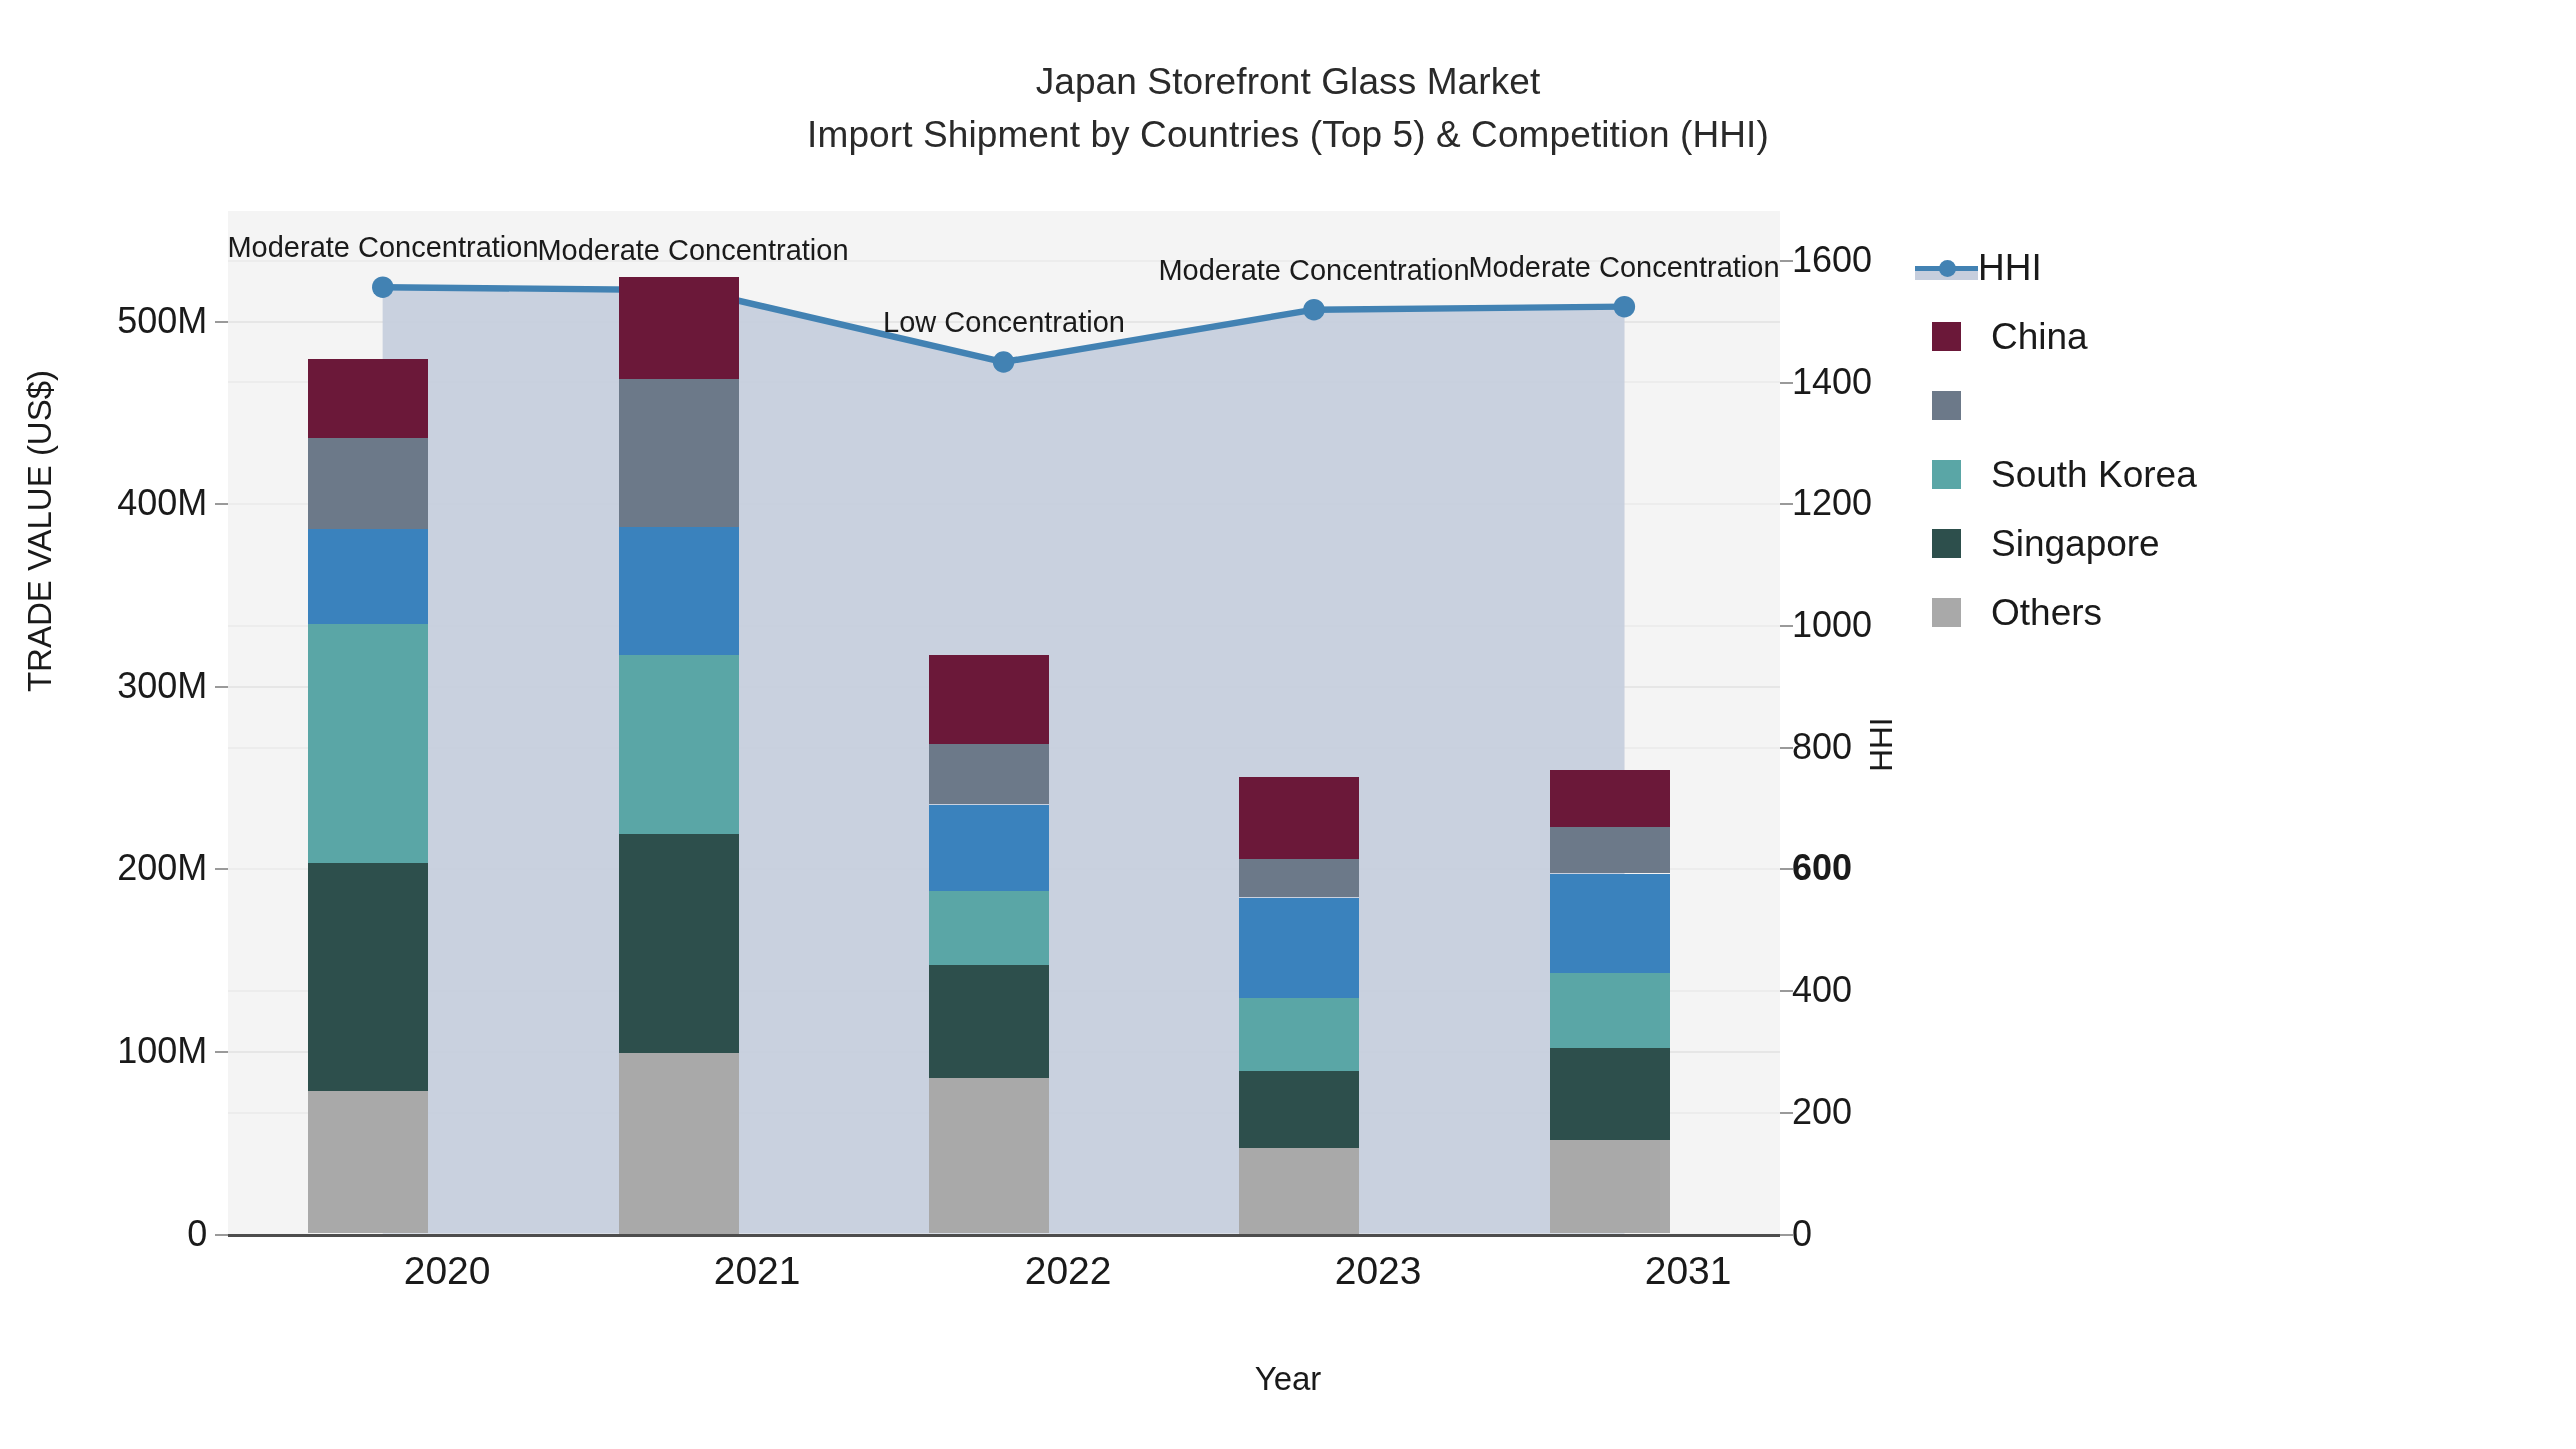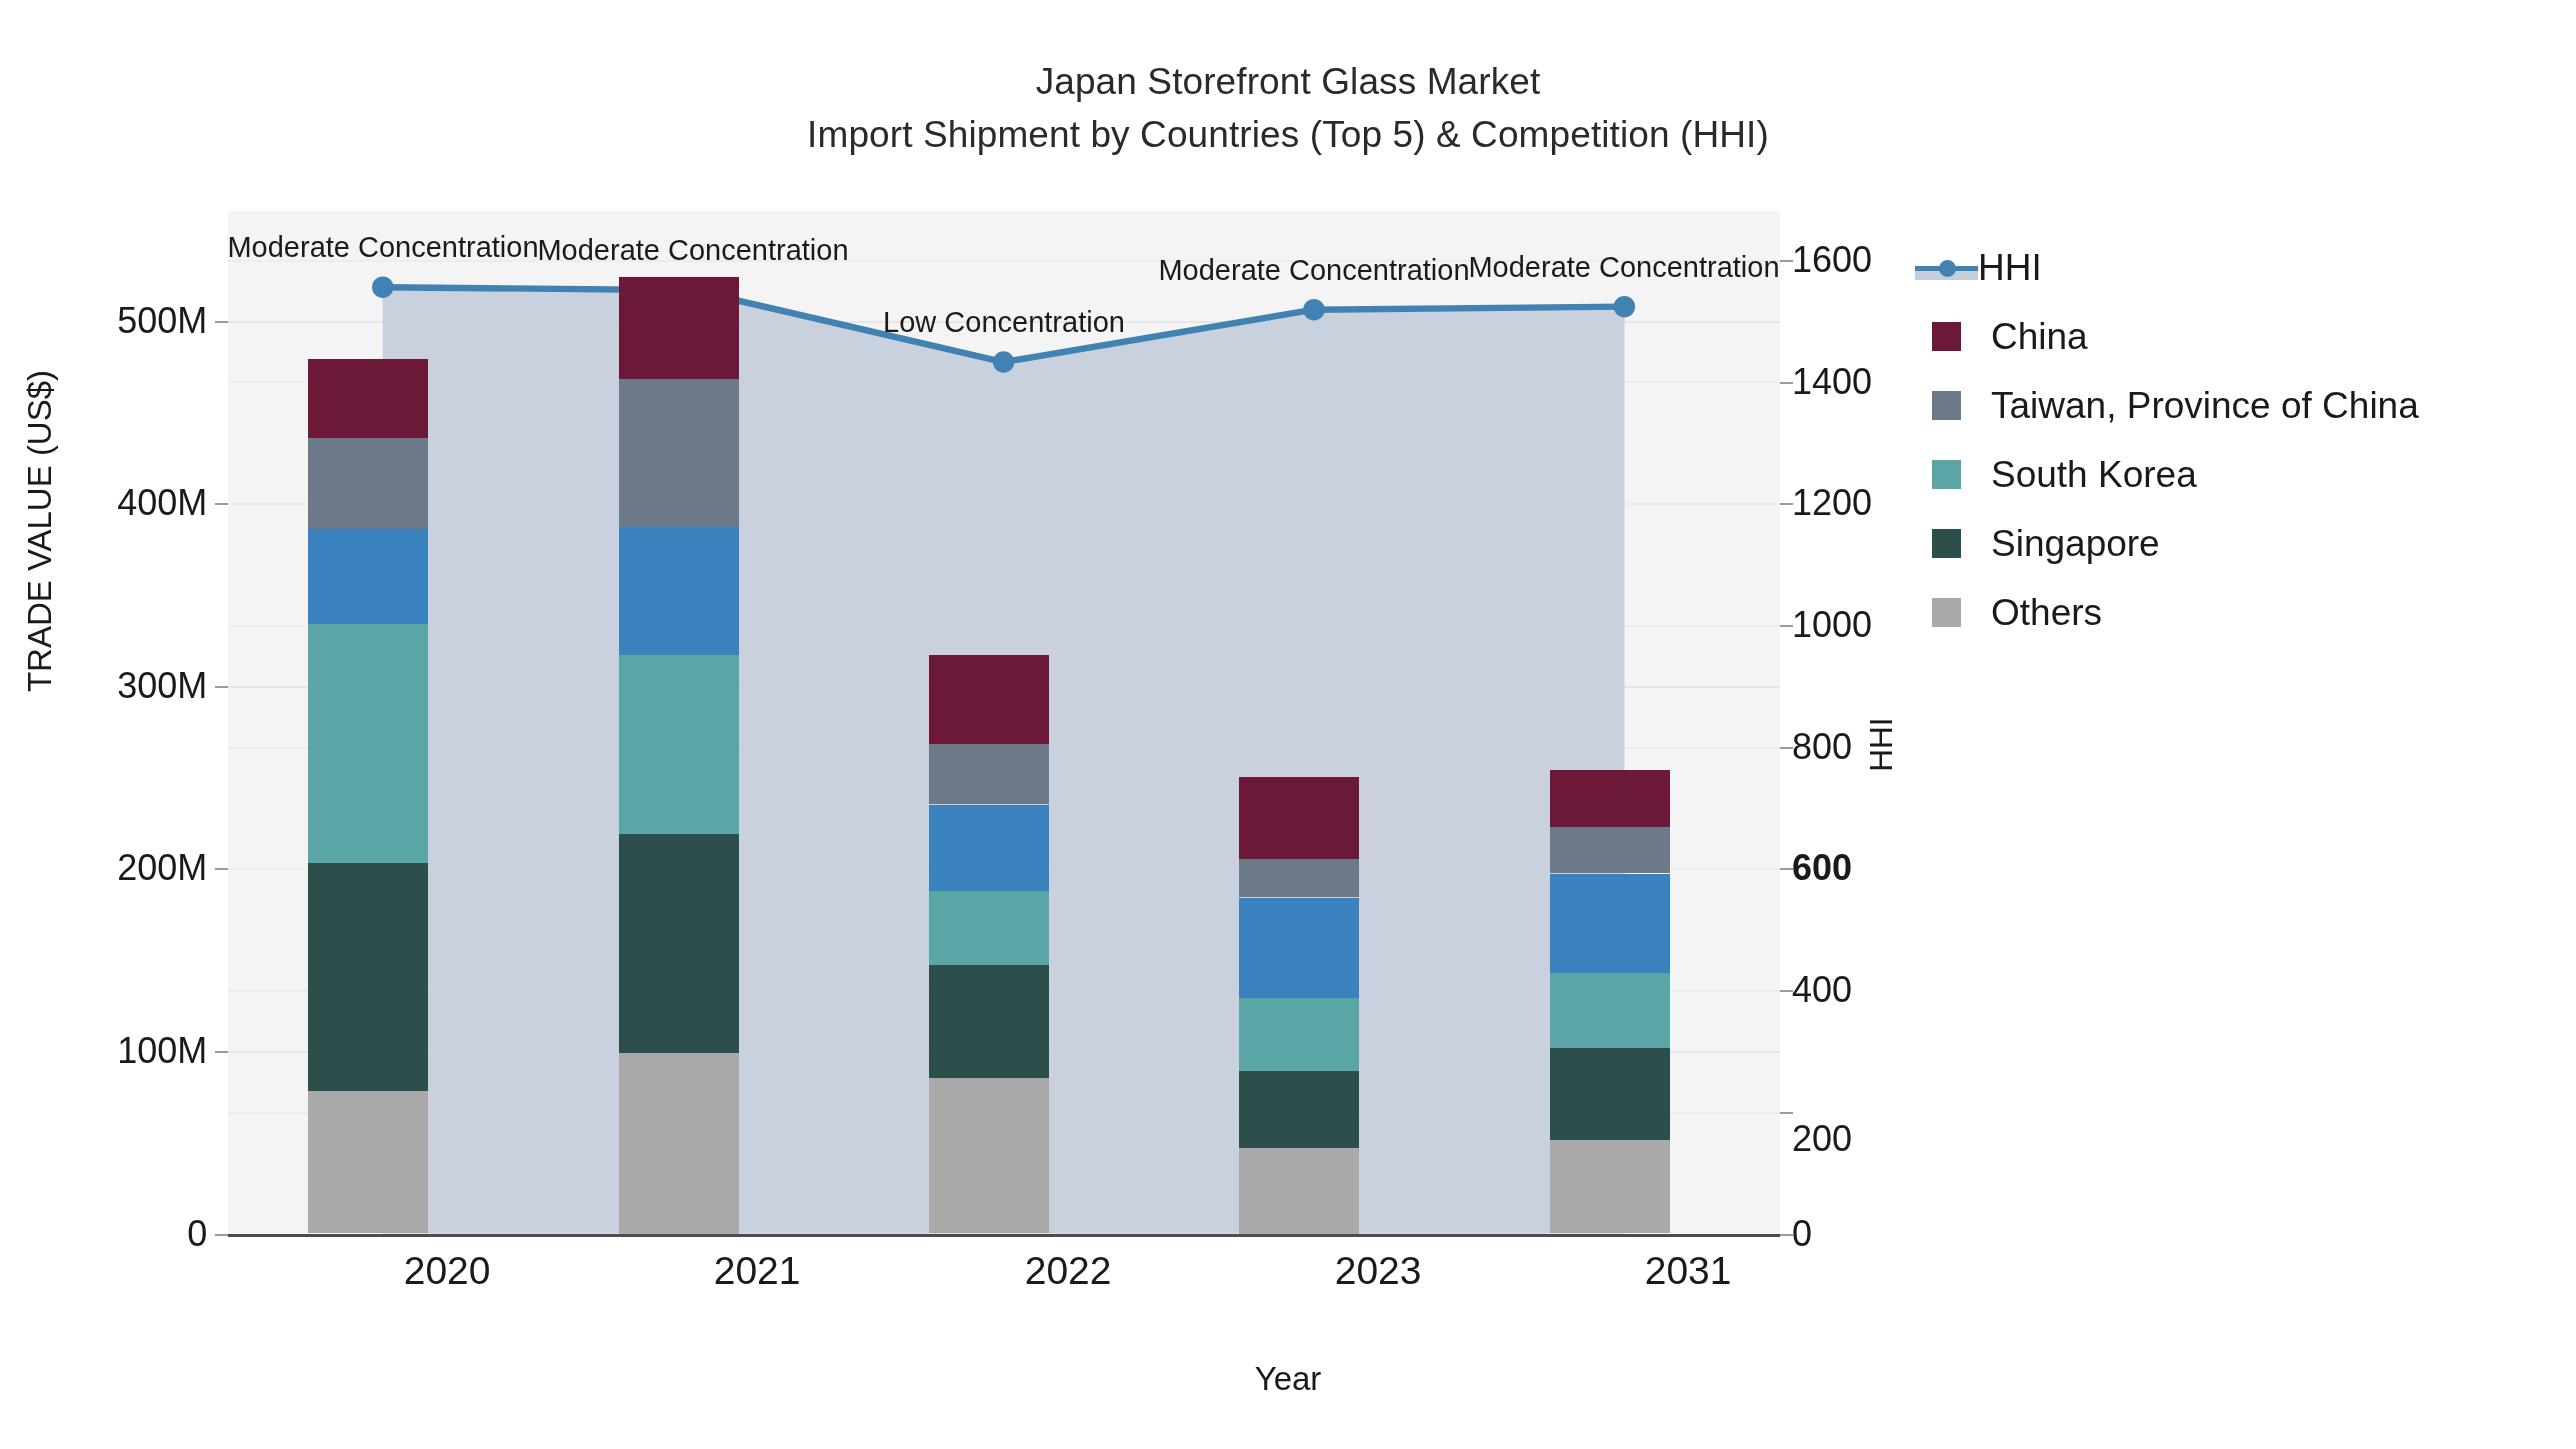--- a/index.html
+++ b/index.html
@@ -211,21 +211,21 @@
       <div class="ytick-left" style="top: 868px;">200M</div>
       <div class="tickmark-l" style="top: 868px;"></div>
       <div class="ytick-left" style="top: 686px;">300M</div>
       <div class="tickmark-l" style="top: 686px;"></div>
       <div class="ytick-left" style="top: 503px;">400M</div>
       <div class="tickmark-l" style="top: 503px;"></div>
       <div class="ytick-left" style="top: 321px;">500M</div>
       <div class="tickmark-l" style="top: 321px;"></div>
       <div class="ytick-right" style="top: 1234px;">0</div>
       <div class="tickmark-r" style="top: 1234px;"></div>
-      <div class="ytick-right" style="top: 1139px;">200</div>
+      <div class="ytick-right" style="top: 1112px;">200</div>
       <div class="tickmark-r" style="top: 1112px;"></div>
       <div class="ytick-right" style="top: 990px;">400</div>
       <div class="tickmark-r" style="top: 990px;"></div>
       <div class="ytick-right" style="top: 868px; font-weight: bold;">600</div>
       <div class="tickmark-r" style="top: 868px;"></div>
       <div class="ytick-right" style="top: 747px;">800</div>
       <div class="tickmark-r" style="top: 747px;"></div>
       <div class="ytick-right" style="top: 625px;">1000</div>
       <div class="tickmark-r" style="top: 625px;"></div>
       <div class="ytick-right" style="top: 503px;">1200</div>
@@ -260,21 +260,20 @@
           <span class="dot" style="background: rgb(66, 130, 179);"></span>
         </span>
         <span class="legend-label">HHI</span>
       </div>
       <div class="legend-row">
         <span class="legend-swatch" style="background: rgb(107, 24, 57);"></span>
         <span class="legend-label">China</span>
       </div>
       <div class="legend-row">
         <span class="legend-swatch" style="background: rgb(108, 121, 137);"></span>
-        <span class="legend-label">Taiwan, Province of China</span>
       </div>
       <div class="legend-row">
         <span class="legend-swatch" style="background: rgb(90, 166, 166);"></span>
         <span class="legend-label">South Korea</span>
       </div>
       <div class="legend-row">
         <span class="legend-swatch" style="background: rgb(45, 79, 76);"></span>
         <span class="legend-label">Singapore</span>
       </div>
       <div class="legend-row">

